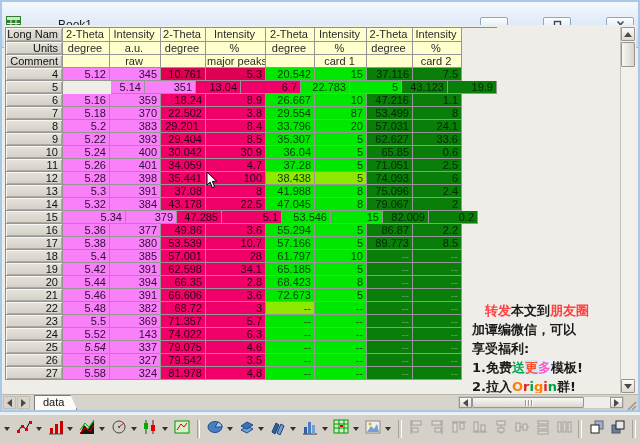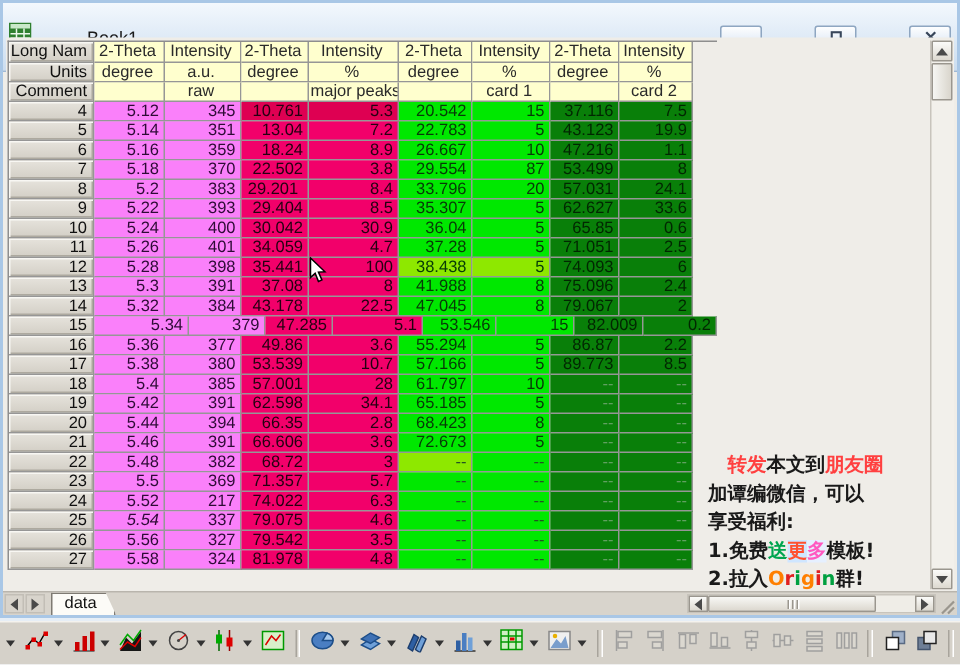--- a/index.html
+++ b/index.html
@@ -134,24 +134,24 @@
             <div class="c num ab" style="width: 51px;">345</div>
             <div class="c num cd cd-dk" style="width: 45px;">10.761</div>
             <div class="c num cd cd-dk" style="width: 60px;">5.3</div>
             <div class="c num ef" style="width: 49px;">20.542</div>
             <div class="c num ef" style="width: 52px;">15</div>
             <div class="c num gh" style="width: 46px;">37.116</div>
             <div class="c num gh" style="width: 49px;">7.5</div>
           </div>
           <div class="t-row data">
             <div class="c hdr rowhdr" style="width: 57px;">5</div>
-            <div class="c num ab" style="width: 47px;">5.14</div>
+            <div class="c num ab" style="width: 34px; margin-left: 48px;">5.14</div>
             <div class="c num ab" style="width: 51px;">351</div>
             <div class="c num cd" style="width: 45px;">13.04</div>
-            <div class="c num cd" style="width: 60px;">7.2</div>
+            <div class="c num cd" style="width: 60px;">6.7</div>
             <div class="c num ef" style="width: 49px;">22.783</div>
             <div class="c num ef" style="width: 52px;">5</div>
             <div class="c num gh" style="width: 46px;">43.123</div>
             <div class="c num gh" style="width: 49px;">19.9</div>
           </div>
           <div class="t-row data">
             <div class="c hdr rowhdr" style="width: 57px;">6</div>
             <div class="c num ab" style="width: 47px;">5.16</div>
             <div class="c num ab" style="width: 51px;">359</div>
             <div class="c num cd" style="width: 45px;">18.24</div>
@@ -344,21 +344,21 @@
             <div class="c num cd" style="width: 45px;">71.357</div>
             <div class="c num cd" style="width: 60px;">5.7</div>
             <div class="c num ef miss" style="width: 49px;">--</div>
             <div class="c num ef miss" style="width: 52px;">--</div>
             <div class="c num gh miss" style="width: 46px;">--</div>
             <div class="c num gh miss" style="width: 49px;">--</div>
           </div>
           <div class="t-row data">
             <div class="c hdr rowhdr" style="width: 57px;">24</div>
             <div class="c num ab" style="width: 47px;">5.52</div>
-            <div class="c num ab" style="width: 51px;">217</div>
+            <div class="c num ab" style="width: 51px;">143</div>
             <div class="c num cd" style="width: 45px;">74.022</div>
             <div class="c num cd" style="width: 60px;">6.3</div>
             <div class="c num ef miss" style="width: 49px;">--</div>
             <div class="c num ef miss" style="width: 52px;">--</div>
             <div class="c num gh miss" style="width: 46px;">--</div>
             <div class="c num gh miss" style="width: 49px;">--</div>
           </div>
           <div class="t-row data">
             <div class="c hdr rowhdr" style="width: 57px;">25</div>
             <div class="c num ab" style="width: 47px; font-style: italic;">5.54</div>

